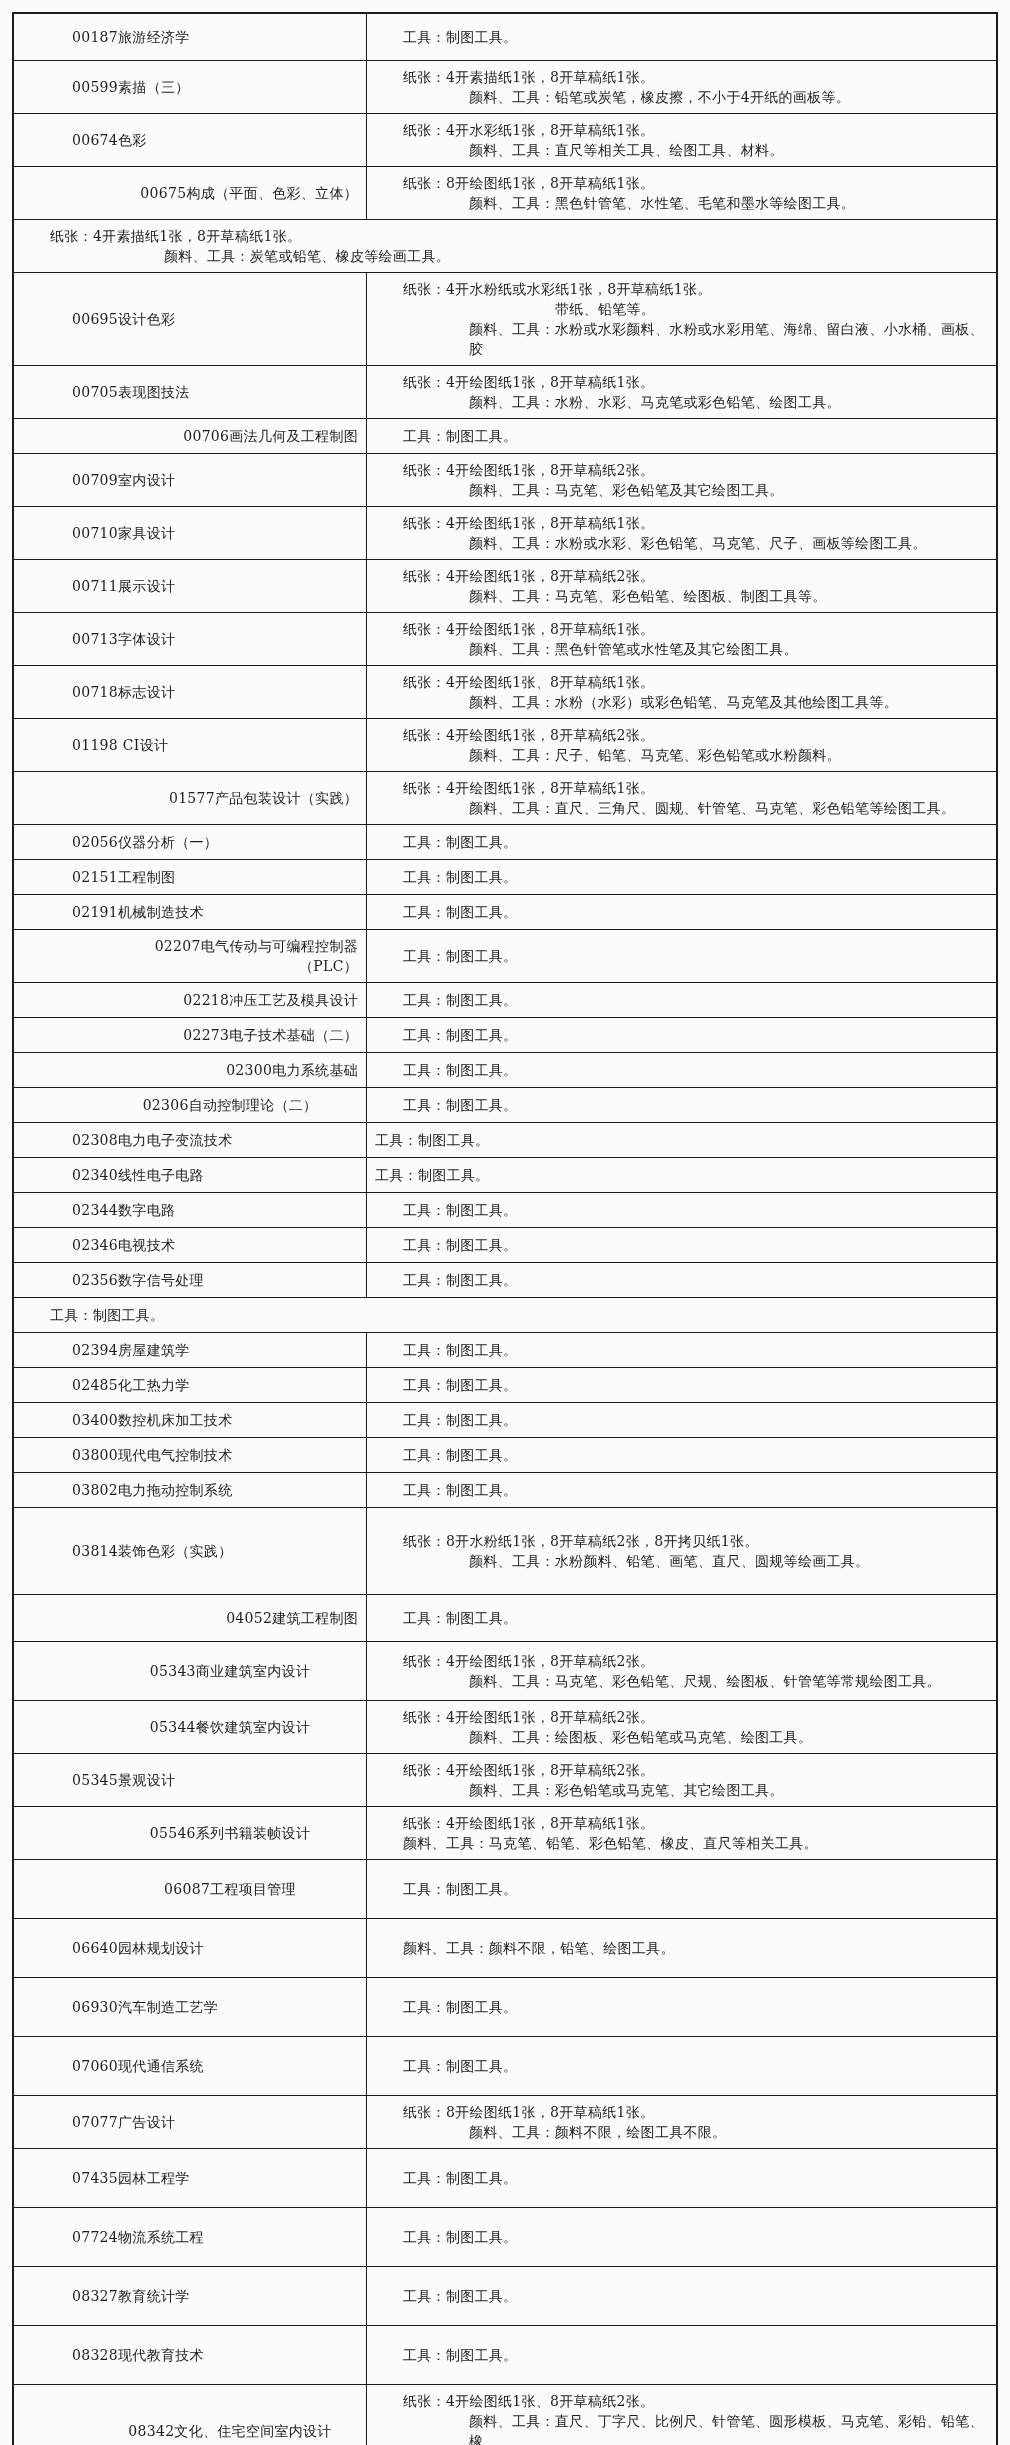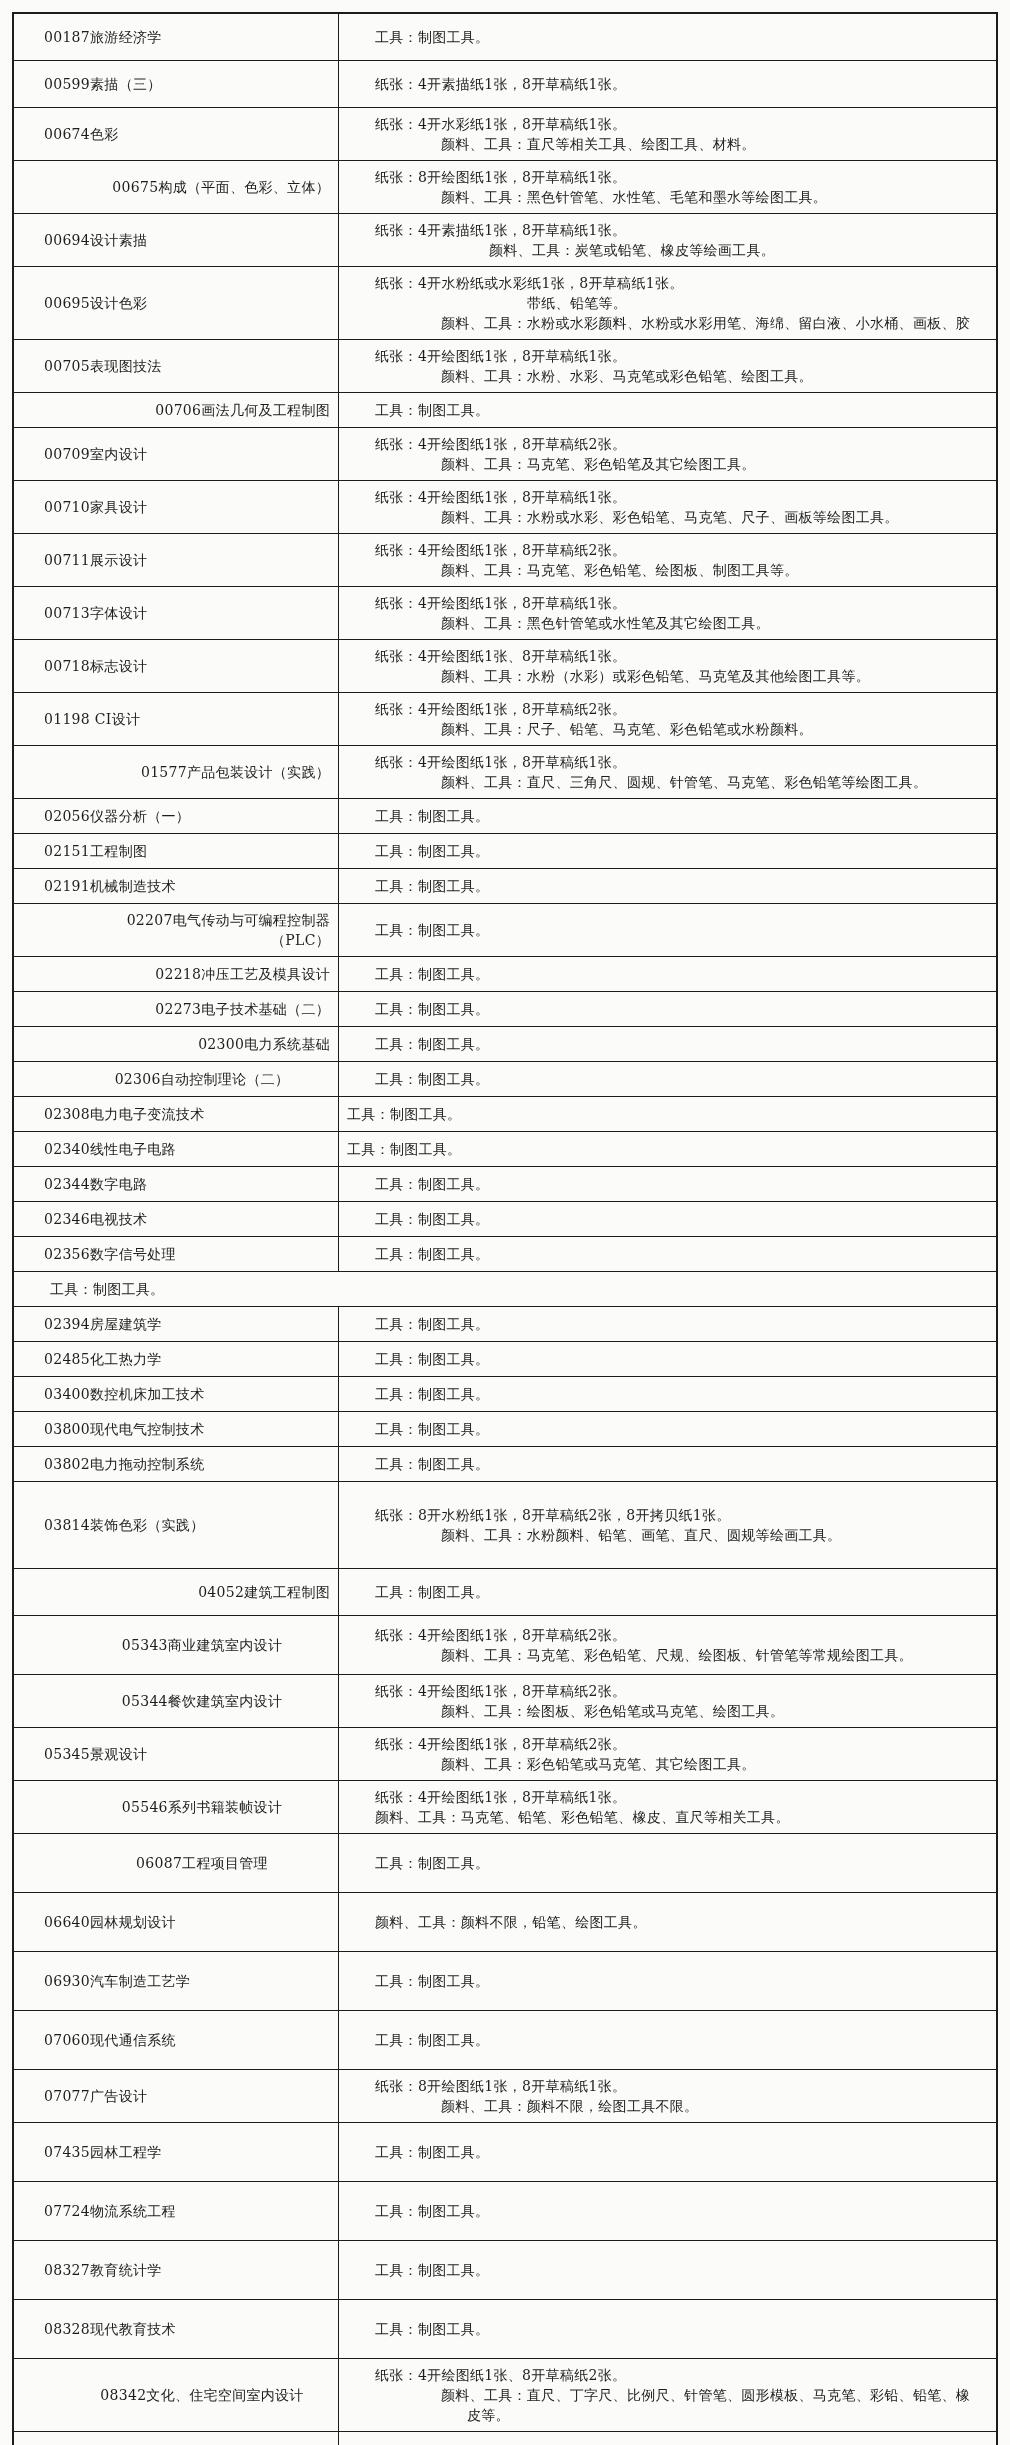--- a/index.html
+++ b/index.html
@@ -7,21 +7,21 @@
   .page{width:1010px;min-height:2445px;background:#fbfbf9;margin:0 auto;
         font-family:"DejaVu Serif","Liberation Serif",serif;color:#1d1d1d;
         box-sizing:border-box;overflow:hidden;}
   .tbl{margin:12px 12px 0 12px;border:2px solid #1c1c1c;background:#fbfbf9;}
   .trow{display:flex;border-top:1.5px solid #1c1c1c;min-height:34px;align-items:stretch;}
   .trow:first-child{border-top:none;}
   .t1{min-height:46px}
   .t2{min-height:58px}
   .t3{min-height:86px}
   .cell{display:flex;flex-direction:column;justify-content:center;box-sizing:border-box;}
-  .ncell{width:325px;flex:none;border-right:1.5px solid #1c1c1c;padding:6px 8px 6px 30px;}
+  .ncell{width:325px;flex:none;border-right:1.5px solid #1c1c1c;padding:6px 8px 6px 30px;margin-left:28px;}
   .ncell.ni1{padding-left:46px;align-items:flex-end;}
   .ncell.ni2{padding-left:60px;text-align:center;}
   .rcell{flex:1;padding:6px 12px 6px 0;}
   .nline,.rline{font-size:14px;line-height:20px;letter-spacing:.3px;white-space:normal;}
   .ind-a{padding-left:36px;}
   .ind-b{padding-left:102px;}
   .ind-c{padding-left:188px;}
   .ind-d{padding-left:128px;}
   .ind-e{padding-left:150px;}
   .ind-z{padding-left:8px;}
@@ -38,20 +38,21 @@
         <div class="cell rcell">
           <div class="rline ind-a">工具：制图工具。</div>
         </div>
       </div>
       <div class="trow t1">
         <div class="cell ncell ni0">
           <div class="nline">00599素描（三）</div>
         </div>
         <div class="cell rcell">
           <div class="rline ind-a">纸张：4开素描纸1张，8开草稿纸1张。</div>
+          <div class="rline ind-b">颜料、工具：铅笔或炭笔，橡皮擦，不小于4开纸的画板等。</div>
         </div>
       </div>
       <div class="trow">
         <div class="cell ncell ni0">
           <div class="nline">00674色彩</div>
         </div>
         <div class="cell rcell">
           <div class="rline ind-a">纸张：4开水彩纸1张，8开草稿纸1张。</div>
           <div class="rline ind-b">颜料、工具：直尺等相关工具、绘图工具、材料。</div>
         </div>
@@ -59,23 +60,20 @@
       <div class="trow">
         <div class="cell ncell ni1">
           <div class="nline">00675构成（平面、色彩、立体）</div>
         </div>
         <div class="cell rcell">
           <div class="rline ind-a">纸张：8开绘图纸1张，8开草稿纸1张。</div>
           <div class="rline ind-b">颜料、工具：黑色针管笔、水性笔、毛笔和墨水等绘图工具。</div>
         </div>
       </div>
       <div class="trow">
-        <div class="cell ncell ni0">
-          <div class="nline">00694设计素描</div>
-        </div>
         <div class="cell rcell">
           <div class="rline ind-a">纸张：4开素描纸1张，8开草稿纸1张。</div>
           <div class="rline ind-e">颜料、工具：炭笔或铅笔、橡皮等绘画工具。</div>
         </div>
       </div>
       <div class="trow">
         <div class="cell ncell ni0">
           <div class="nline">00695设计色彩</div>
         </div>
         <div class="cell rcell">

